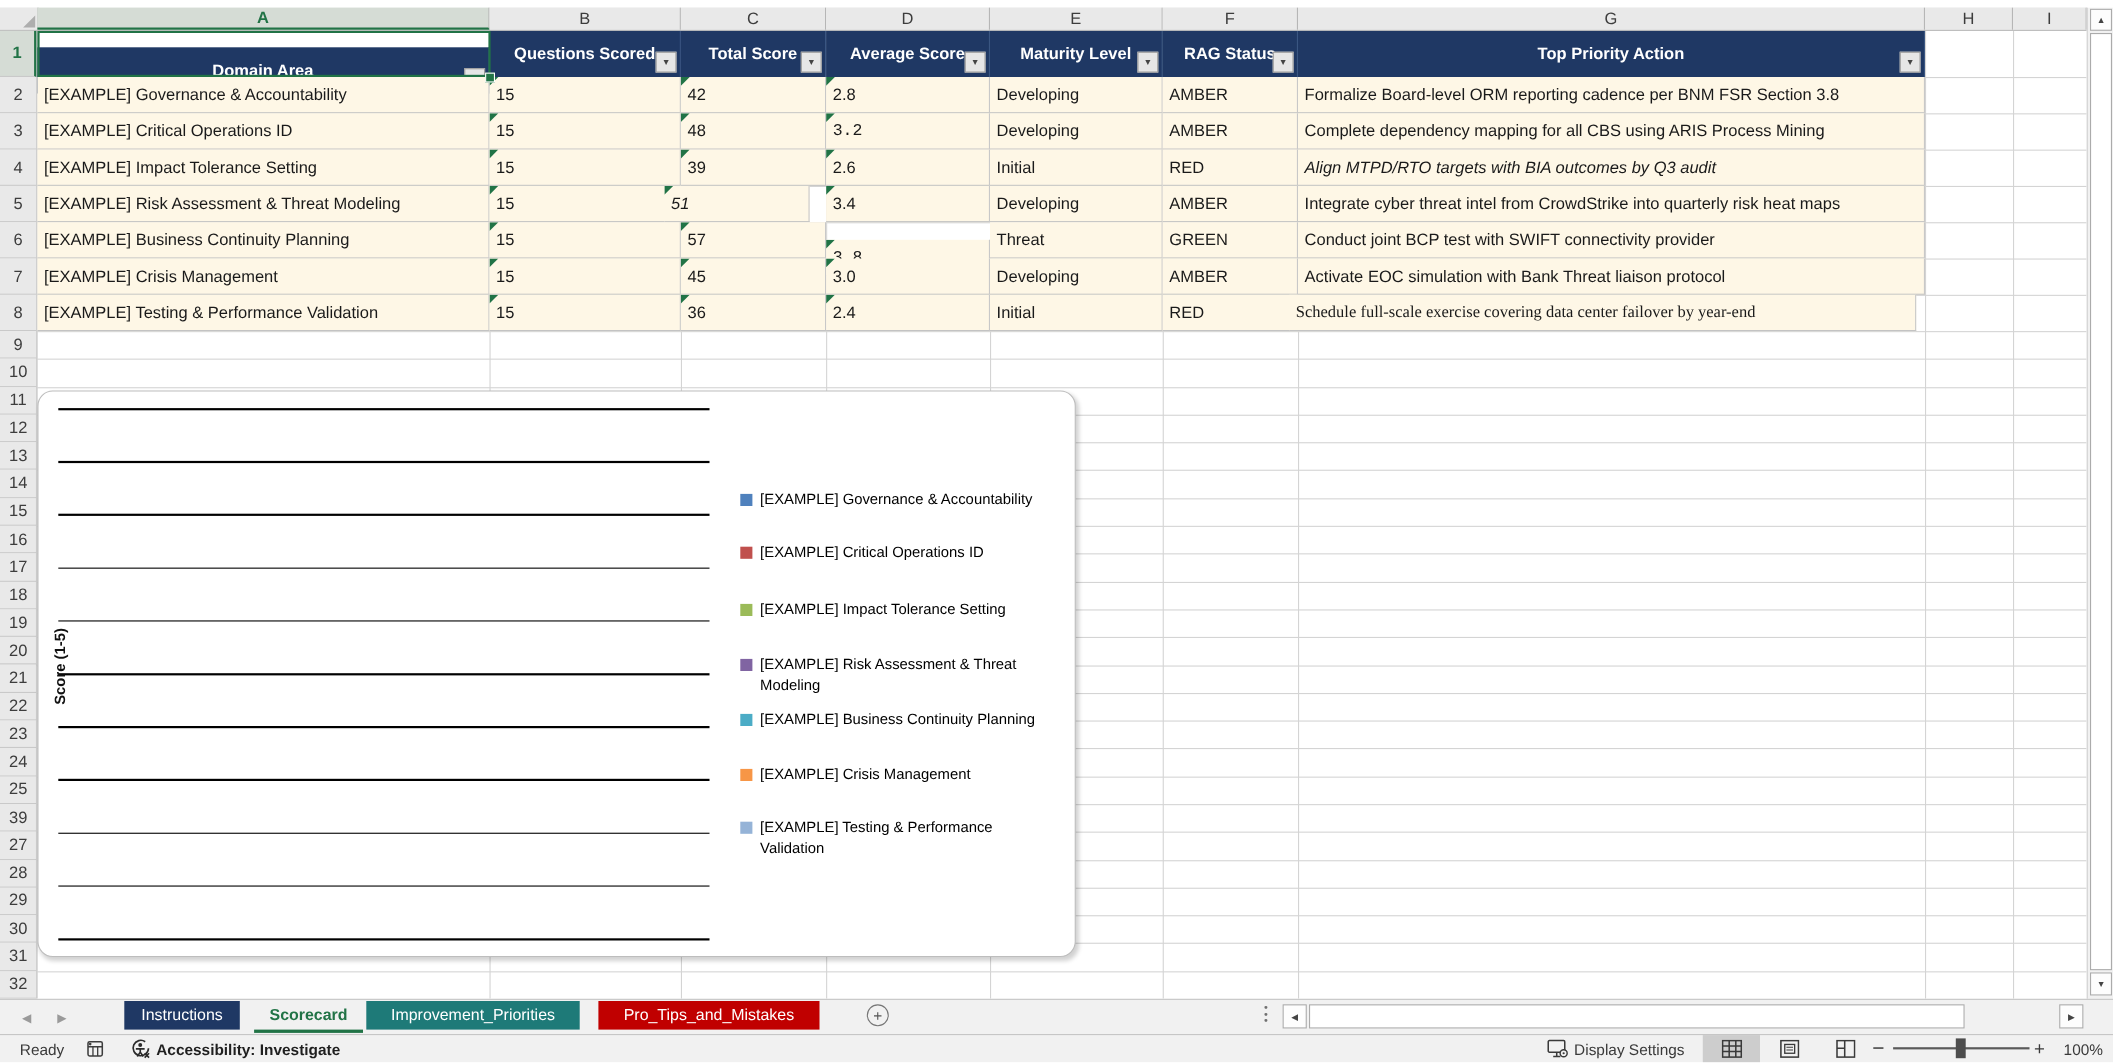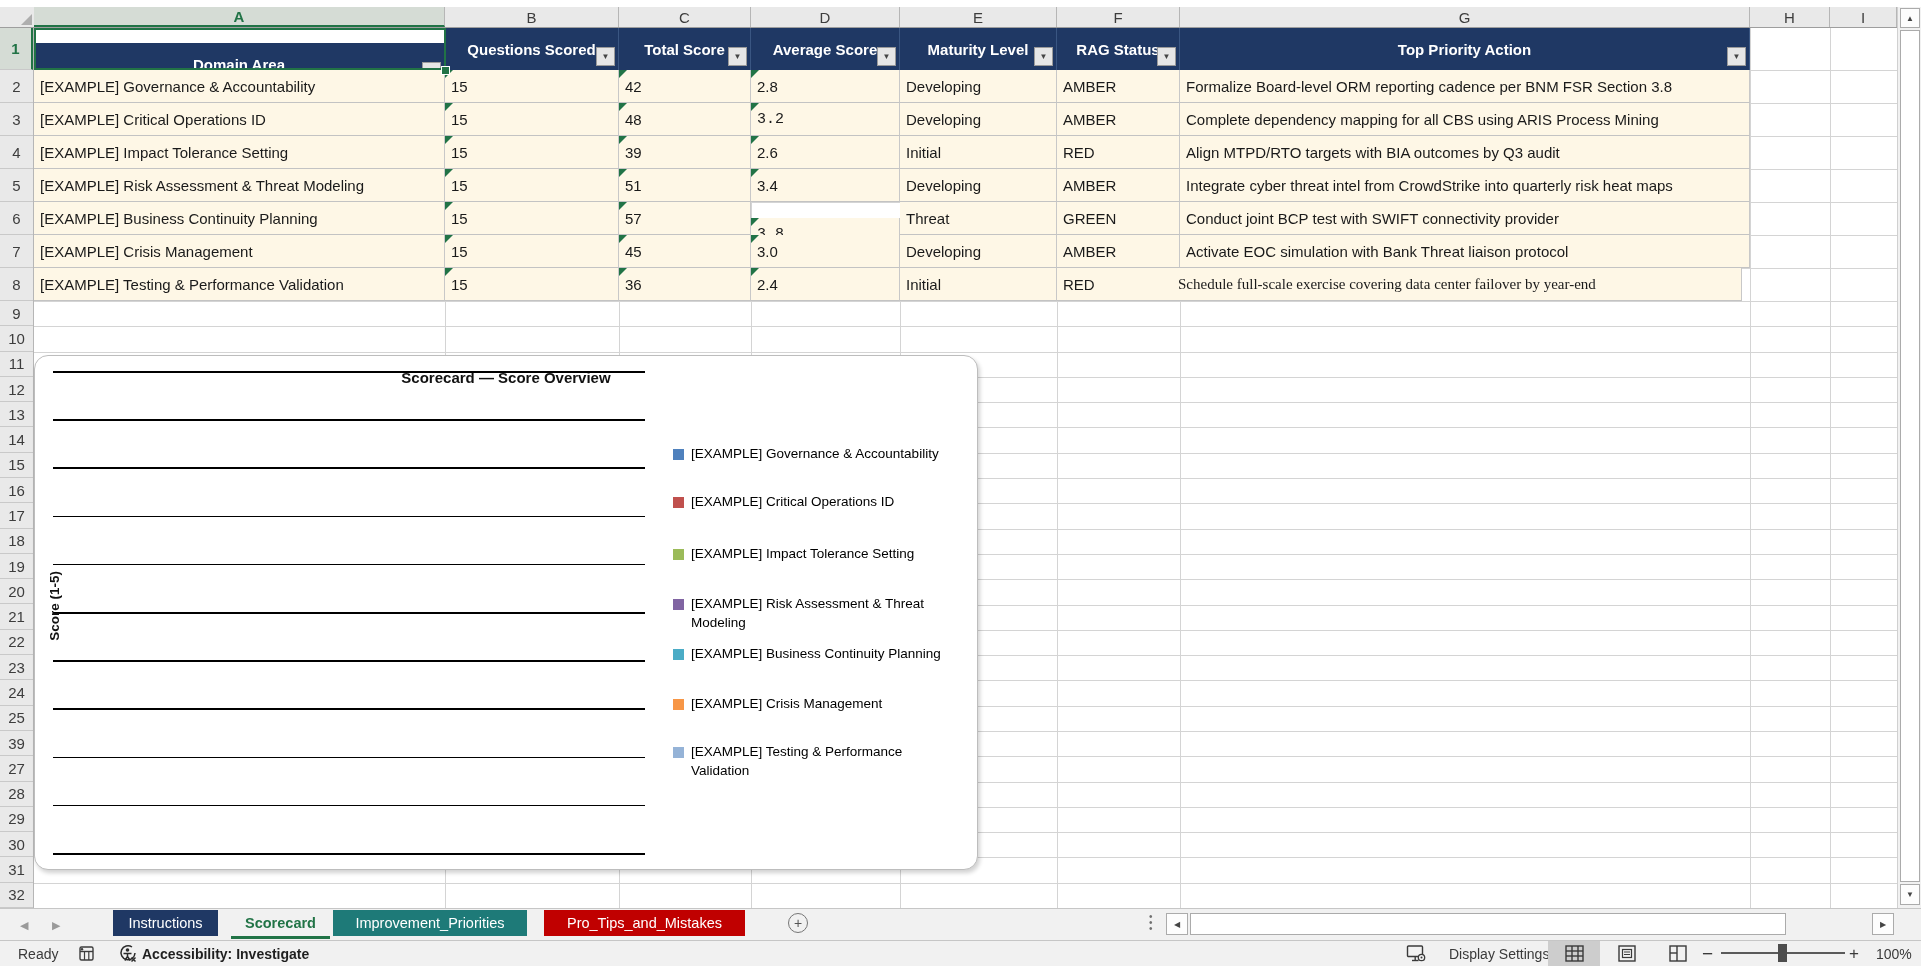--- a/index.html
+++ b/index.html
@@ -260,31 +260,31 @@
         <div class="td" style="left: 751px; top: 108px; width: 149px; height: 33px;">
           <span>2.6</span>
           <div class="dirty"></div>
         </div>
         <div class="td" style="left: 900px; top: 108px; width: 157px; height: 33px;">
           <span>Initial</span>
         </div>
         <div class="td" style="left: 1057px; top: 108px; width: 123px; height: 33px;">
           <span>RED</span>
         </div>
-        <div class="td" style="left: 1180px; top: 108px; width: 570px; height: 33px;">
+        <div class="td" style="left: 1180px; top: 108px; width: 570px; height: 33px; font-style: italic;">
           <span>Align MTPD/RTO targets with BIA outcomes by Q3 audit</span>
         </div>
         <div class="td" style="left: 34px; top: 141px; width: 411px; height: 33px;">
           <span>[EXAMPLE] Risk Assessment &amp; Threat Modeling</span>
         </div>
         <div class="td" style="left: 445px; top: 141px; width: 174px; height: 33px;">
           <span>15</span>
           <div class="dirty"></div>
         </div>
-        <div class="td" style="left: 619px; top: 141px; width: 132px; height: 33px;">
+        <div class="td" style="left: 604px; top: 141px; width: 132px; height: 33px; font-style: italic;">
           <span>51</span>
           <div class="dirty"></div>
         </div>
         <div class="td" style="left: 751px; top: 141px; width: 149px; height: 33px;">
           <span>3.4</span>
           <div class="dirty"></div>
         </div>
         <div class="td" style="left: 900px; top: 141px; width: 157px; height: 33px;">
           <span>Developing</span>
         </div>
@@ -364,21 +364,20 @@
           <span>RED</span>
         </div>
         <div class="td" style="left: 1172px; top: 240px; width: 570px; height: 33px; font-family: Liberation Serif, serif;">
           <span>Schedule full-scale exercise covering data center failover by year-end</span>
         </div>
       </div>
     <div id="selbox" style="left:34px;top:0;width:412px;height:42px;"></div>
     <div id="fillhandle" style="left:441px;top:38px;"></div>
 
     <div id="chart">
-      <div id="chart-title">Scorecard — Score Overview</div>
       <div id="plot">
           <div class="cgl" style="top: 15px;"></div>
           <div class="cgl" style="top: 63.2px;"></div>
           <div class="cgl" style="top: 111.4px;"></div>
           <div class="cgl" style="top: 159.6px;"></div>
           <div class="cgl" style="top: 207.8px;"></div>
           <div class="cgl" style="top: 256px;"></div>
           <div class="cgl" style="top: 304.2px;"></div>
           <div class="cgl" style="top: 352.4px;"></div>
           <div class="cgl" style="top: 400.6px;"></div>
@@ -464,21 +463,21 @@
 
     <div class="sb" style="left:1406px;">
       <svg width="21" height="19" viewBox="0 0 21 19">
           <rect x="1.5" y="2" width="15" height="10.5" rx="1" fill="none" stroke="#3a3a3a" stroke-width="1.4"></rect>
           <line x1="6" y1="16.5" x2="12.5" y2="16.5" stroke="#3a3a3a" stroke-width="1.4"></line>
           <line x1="9.2" y1="12.5" x2="9.2" y2="16.5" stroke="#3a3a3a" stroke-width="1.4"></line>
           <circle cx="15.5" cy="13.5" r="3.2" fill="#F1F1F1" stroke="#3a3a3a" stroke-width="1.3"></circle>
           <circle cx="15.5" cy="13.5" r="1" fill="#3a3a3a"></circle>
         </svg>
     </div>
-    <div class="sb" style="left:1431px;margin-left:18px;">Display Settings</div>
+    <div class="sb" style="left:1431px;">Display Settings</div>
 
     <div class="viewbtn sel" style="left:1548px;">
       <svg width="19" height="17" viewBox="0 0 19 17">
           <rect x="1" y="1" width="17" height="15" fill="none" stroke="#3a3a3a" stroke-width="1.4"></rect>
           <line x1="7" y1="1" x2="7" y2="16" stroke="#3a3a3a" stroke-width="1.4"></line>
           <line x1="13" y1="1" x2="13" y2="16" stroke="#3a3a3a" stroke-width="1.4"></line>
           <line x1="1" y1="6" x2="18" y2="6" stroke="#3a3a3a" stroke-width="1.4"></line>
           <line x1="1" y1="11" x2="18" y2="11" stroke="#3a3a3a" stroke-width="1.4"></line>
         </svg>
     </div>

